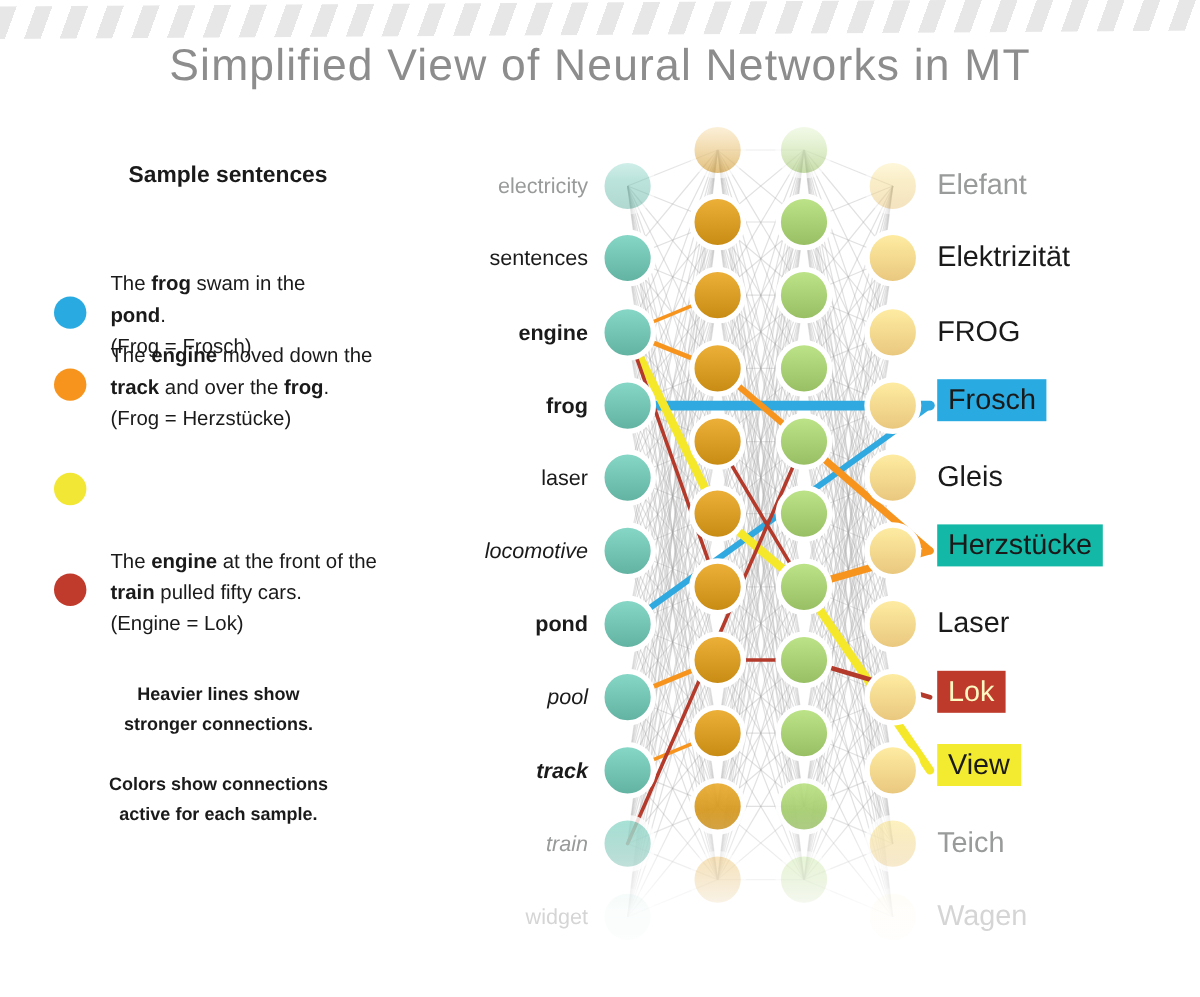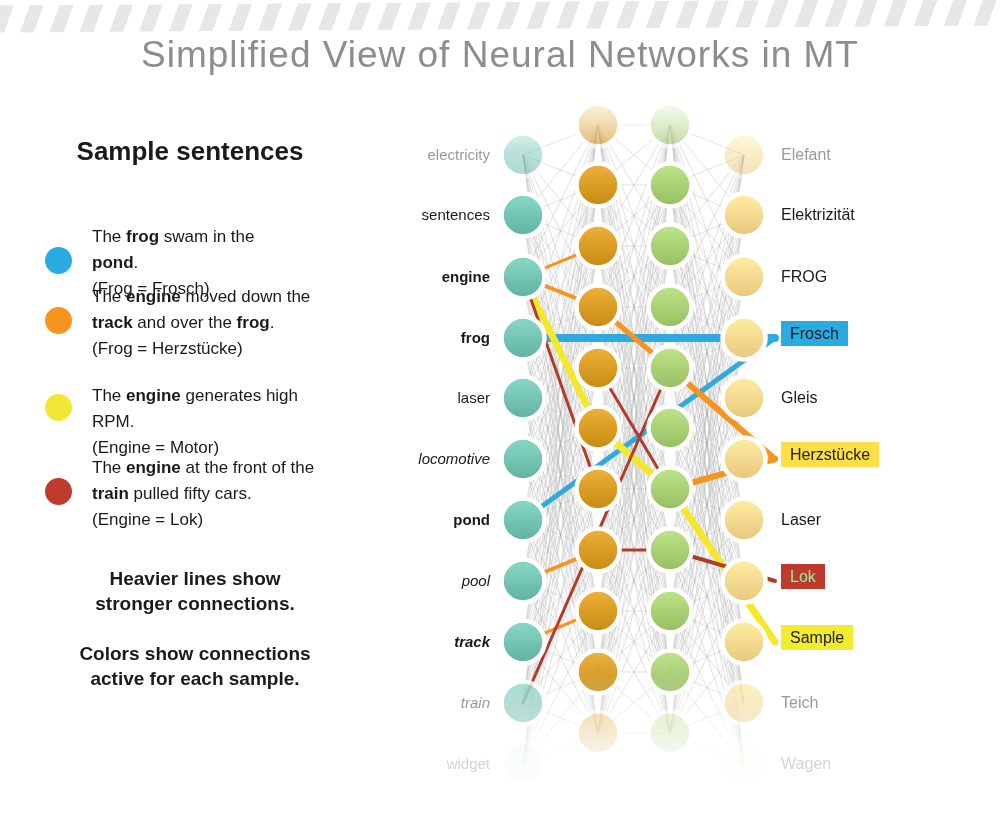--- a/index.html
+++ b/index.html
@@ -7,31 +7,31 @@
         font-family:"Liberation Sans",sans-serif;color:#1a1a1a;}
   
   #hatch{position:absolute;left:0;top:2px;width:1000px;height:27px;
          background:repeating-linear-gradient(110deg,#e7e7e7 0 13px,#ffffff 13px 28px);
          transform:skewY(-0.4deg);}
   
   #title{position:absolute;left:0;top:34px;width:1000px;text-align:center;
          font-size:37px;font-weight:400;letter-spacing:1px;color:#8d8d8d;}
   
   #legend-heading{position:absolute;left:40px;top:136px;width:300px;text-align:center;
-         font-size:26px;font-weight:700;}
+         font-size:19px;font-weight:700;}
   .legend-item{position:absolute;left:40px;width:300px;}
   .legend-dot{position:absolute;left:5px;width:27px;height:27px;border-radius:50%;}
   .legend-text{margin-left:52px;width:245px;font-size:17px;line-height:26px;}
-  .note{position:absolute;left:35px;width:320px;text-align:center;
-        font-size:19px;font-weight:700;line-height:25px;}
+  .note{position:absolute;left:22px;width:320px;text-align:center;
+        font-size:15px;font-weight:700;line-height:25px;}
   
   .src-label{position:absolute;right:510px;height:26px;line-height:26px;
-             font-size:15px;white-space:nowrap;text-align:right;}
+             font-size:18px;white-space:nowrap;text-align:right;}
   .tgt-label{position:absolute;left:781px;height:26px;line-height:26px;
-             font-size:16px;white-space:nowrap;}
+             font-size:24px;white-space:nowrap;}
   .hl{padding:4px 9px;line-height:26px;}
   .faded{color:#999a9a;}
   .ghost{color:#d5d5d5;}
   .bold{font-weight:700;}
   .italic{font-style:italic;}
   svg{position:absolute;left:0;top:0;}
   .fade{position:absolute;pointer-events:none;}
   #top-fade{left:492px;top:88px;width:310px;height:62px;
      background:linear-gradient(to bottom,rgba(255,255,255,.95),rgba(255,255,255,0));}
   #bottom-fade{left:492px;top:675px;width:310px;height:135px;
@@ -49,21 +49,20 @@
       <div class="legend-item" style="top: 192px; margin-top: 32px;">
         <span class="legend-dot" style="background:#29ABE2;top:23px"></span>
         <div class="legend-text">The <b>frog</b> swam in the<br><b>pond</b>.<br>(Frog = Frosch)</div>
       </div>
       <div class="legend-item" style="top: 284px;">
         <span class="legend-dot" style="background:#F7941D;top:23px"></span>
         <div class="legend-text">The <b>engine</b> moved down the<br><b>track</b> and over the <b>frog</b>.<br>(Frog = Herzstücke)</div>
       </div>
       <div class="legend-item" style="top: 383px;">
         <span class="legend-dot" style="background:#F2E734;top:11px"></span>
-        <div class="legend-text">The <b>engine</b> generates high RPM.<br>(Engine = Motor)</div>
       </div>
       <div class="legend-item" style="top: 455px;">
         <span class="legend-dot" style="background:#C13B2C;top:23px"></span>
         <div class="legend-text">The <b>engine</b> at the front of the<br><b>train</b> pulled fifty cars.<br>(Engine = Lok)</div>
       </div>
     </div>
   <div class="note" id="note-0" style="top:566px;">Heavier lines show<br>stronger connections.</div>
   <div class="note" id="note-1" style="top:641px;text-align:center;">Colors show connections<br>active for each sample.</div>
 
   <div id="network">
@@ -524,20 +523,20 @@
       <div class="src-label bold" style="top: 507px;">pond</div>
       <div class="src-label italic" style="top: 568px;">pool</div>
       <div class="src-label bold italic" style="top: 629px;">track</div>
       <div class="src-label faded italic" style="top: 690px;">train</div>
       <div class="src-label ghost" style="top: 751px;">widget</div>
       <div class="tgt-label faded" style="top: 142px;">Elefant</div>
       <div class="tgt-label " style="top: 202px;">Elektrizität</div>
       <div class="tgt-label " style="top: 264px;">FROG</div>
       <div class="tgt-label " style="top: 321px;"><span class="hl" style="background: rgb(41, 171, 226); color: rgb(26, 26, 26);">Frosch</span></div>
       <div class="tgt-label " style="top: 385px;">Gleis</div>
-      <div class="tgt-label " style="top: 442px;"><span class="hl" style="background: #fde047; color: rgb(26, 26, 26);">Herzstücke</span></div>
+      <div class="tgt-label " style="top: 442px;"><span class="hl" style="background: #14b8a6; color: rgb(26, 26, 26);">Herzstücke</span></div>
       <div class="tgt-label " style="top: 507px;">Laser</div>
-      <div class="tgt-label " style="top: 564px;"><span class="hl" style="background: rgb(190, 58, 43); color: #86efac;">Lok</span></div>
-      <div class="tgt-label " style="top: 625px;"><span class="hl" style="background: rgb(242, 235, 48); color: rgb(26, 26, 26);">Sample</span></div>
+      <div class="tgt-label " style="top: 564px;"><span class="hl" style="background: rgb(190, 58, 43); color: #fef9c3;">Lok</span></div>
+      <div class="tgt-label " style="top: 625px;"><span class="hl" style="background: rgb(242, 235, 48); color: rgb(26, 26, 26);">View</span></div>
       <div class="tgt-label faded" style="top: 690px;">Teich</div>
       <div class="tgt-label ghost" style="top: 751px;">Wagen</div>
     </div>
 </div>
 
 </body></html>

